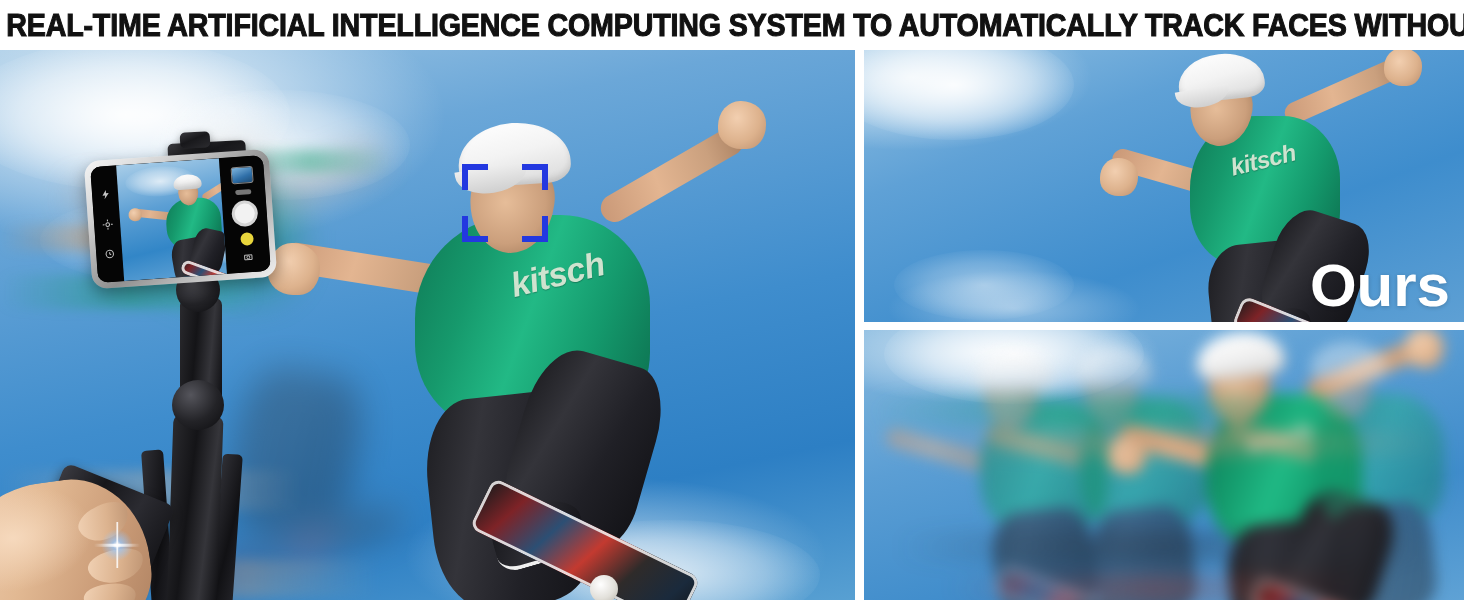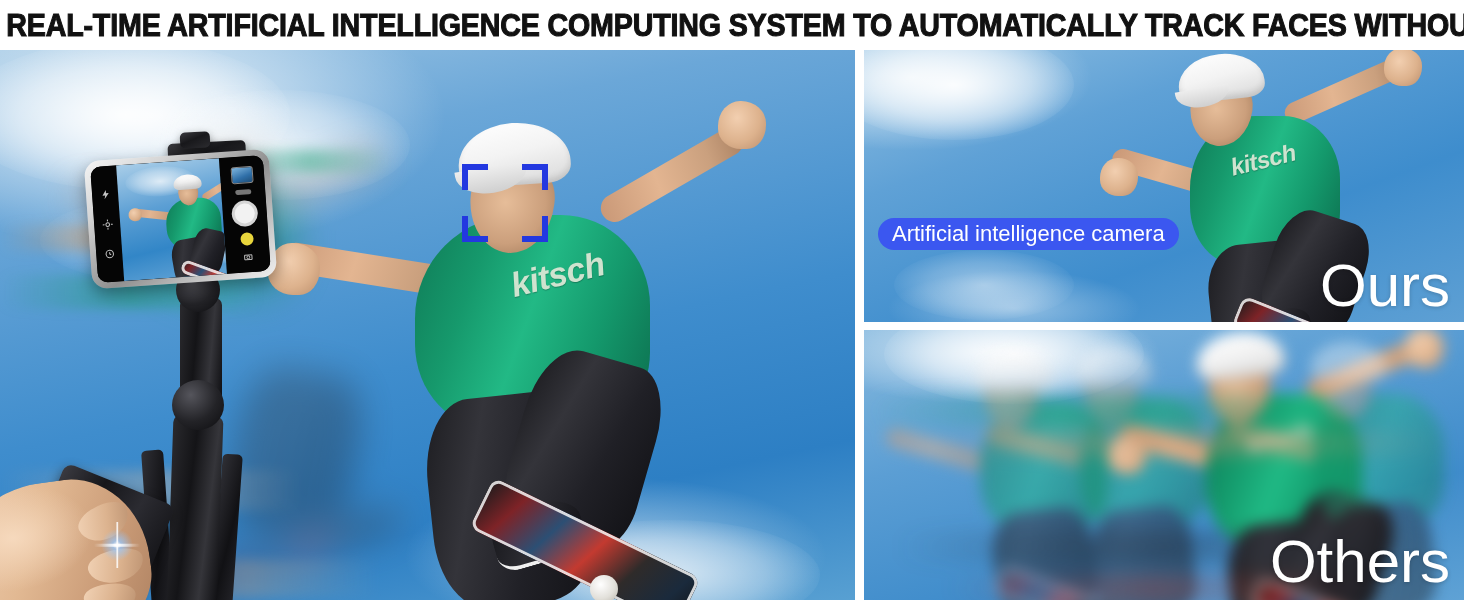--- a/index.html
+++ b/index.html
@@ -266,21 +266,21 @@
     display:flex; align-items:center;
   }
   #pill-ai    { left:14px; top:126px; height:30px; padding:0 14px; font-size:21px; }
   #pill-aicam { left:14px; top:168px; height:32px; padding:0 14px; font-size:22px; }
 
   
   .corner-label{
     position:absolute;
     color:#ffffff;
     font-family:"Liberation Sans", sans-serif;
-    font-weight:normal;
+    font-weight:bold;
     line-height:1;
     text-shadow:0 1px 4px rgba(0,0,0,.2);
     user-select:none;
   }
   #label-ours  { right:14px; bottom:6px;  font-size:60px; }
   #label-others{ right:14px; bottom:8px;  font-size:60px; }
 
   
   #vs-badge{
     position:absolute;
@@ -461,21 +461,20 @@
       <div class="cap" style="left:136px; top:0px;  width:86px; height:46px; transform:rotate(-6deg);"></div>
       <div class="cap-brim" style="left:134px;top:34px;width:54px;height:19px;transform:rotate(-10deg);"></div>
 
       <div class="leg" style="left:168px; top:188px; width:116px; height:124px; transform:rotate(-6deg);"></div>
       <div class="leg" style="left:226px; top:160px; width:94px;  height:120px; transform:rotate(18deg);"></div>
 
       <div class="shoe" style="left:208px; top:256px; width:62px; height:40px; transform:rotate(-14deg);"></div>
       <div class="board" style="left:190px; top:268px; width:150px; height:34px; transform:rotate(22deg);"></div>
     </div>
 
-    <div class="pill" id="pill-aicam">Artificial intelligence camera</div>
 
     <div class="corner-label" id="label-ours">Ours</div>
   </div>
 
   <div class="panel" id="panel-others">
     <div class="sky-others"></div>
     <div class="cloud" style="left:20px; top:-26px; width:260px; height:100px;"></div>
 
     <div class="others-blur" style="position:absolute; inset:0;">
 
@@ -522,17 +521,16 @@
         <div class="cap" style="left:116px;top:2px;   width:76px;  height:40px;"></div>
         <div class="leg" style="left:136px;top:164px; width:104px; height:114px; transform:rotate(-6deg);"></div>
       </div>
 
       <div class="streak" style="left:0px;   top:66px;  width:560px; height:30px; background:linear-gradient(90deg, rgba(20,150,110,0), #1c9a71 45%, rgba(20,150,110,0)); opacity:.5;"></div>
       <div class="streak" style="left:60px;  top:100px; width:520px; height:26px; background:linear-gradient(90deg, rgba(200,155,115,0), #c49a74 50%, rgba(200,155,115,0)); opacity:.45;"></div>
       <div class="streak" style="left:30px;  top:200px; width:540px; height:34px; background:linear-gradient(90deg, rgba(35,40,50,0), #2c3240 50%, rgba(35,40,50,0)); opacity:.35;"></div>
       <div class="streak" style="left:80px;  top:244px; width:420px; height:30px; background:linear-gradient(90deg, rgba(180,60,50,0), #b03c32 50%, rgba(180,60,50,0)); opacity:.3;"></div>
     </div>
 
-    <div class="corner-label" id="label-others">Others</div>
   </div>
 
 
 </div>
 
 </body></html>

